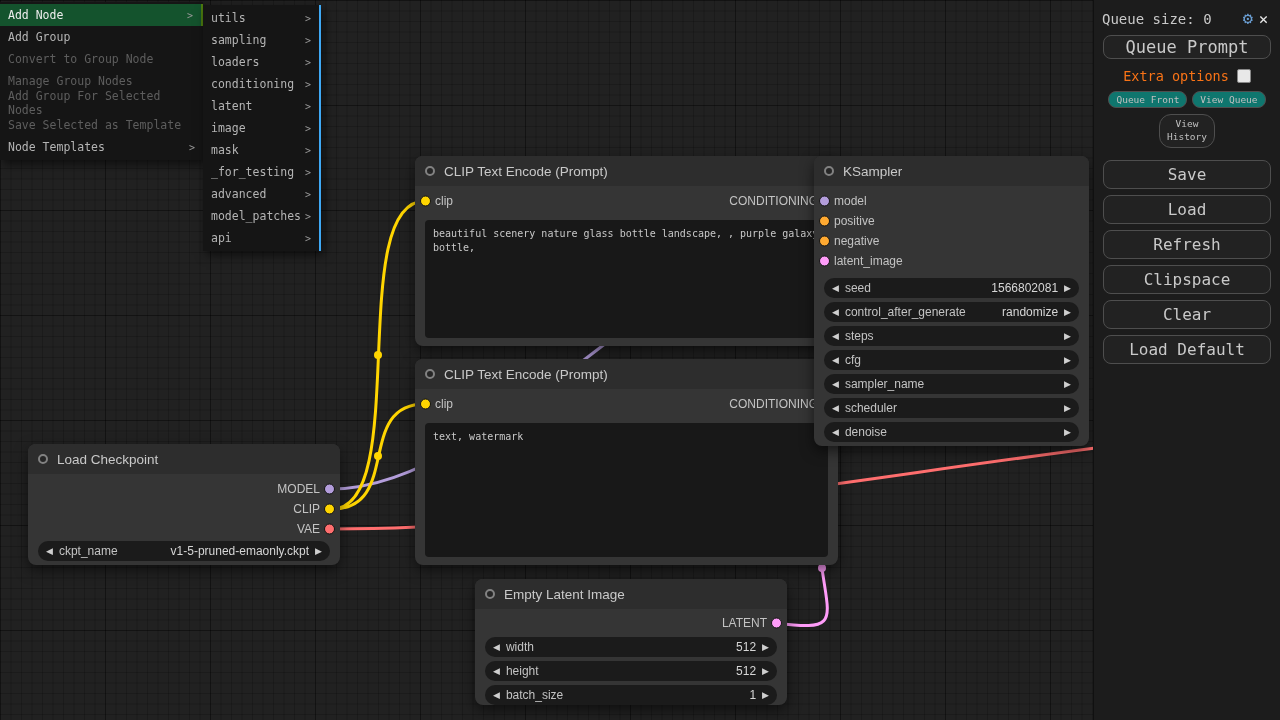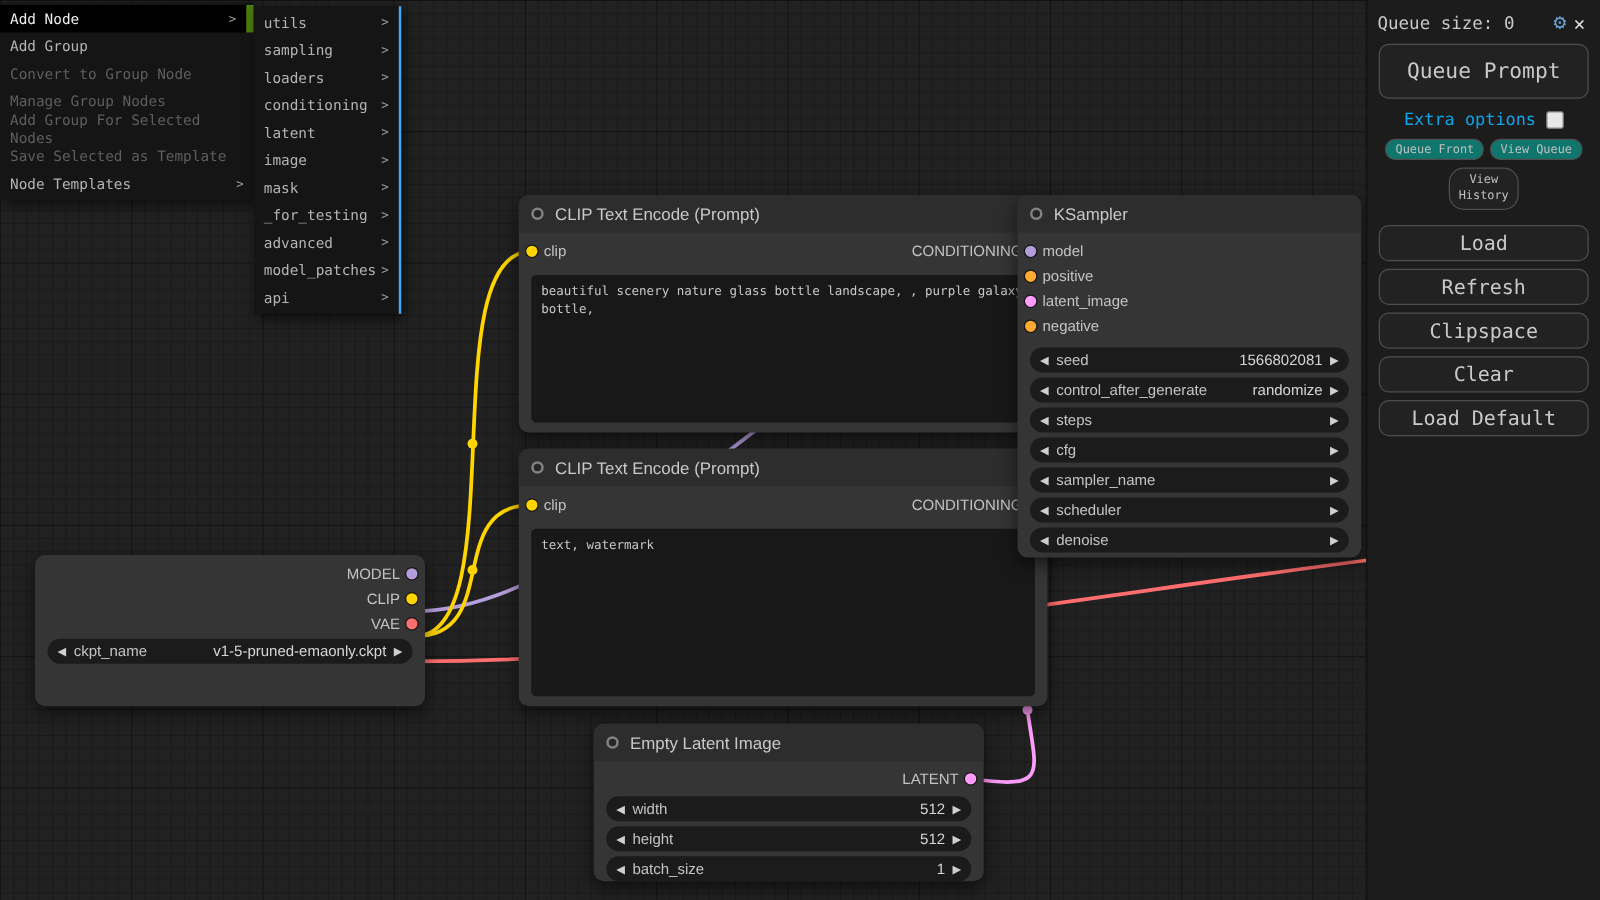--- a/index.html
+++ b/index.html
@@ -49,35 +49,35 @@
   
   .ctx{position:absolute;background:#151515;z-index:8;padding:2px 0;
     box-shadow:3px 4px 10px rgba(0,0,0,.6);
     font-family:"DejaVu Sans Mono",monospace;font-size:11.5px;}
   .ctx-main{left:0;top:2px;width:203px;}
   .ctx-sub{left:203px;top:5px;width:118px;border-right:2px solid #3fa9f5;box-sizing:border-box;}
   .ctx-item{height:22px;display:flex;align-items:center;padding:0 8px;color:#b4b4b4;
     box-sizing:border-box;}
   .ctx-item .arrow{margin-left:auto;color:#9a9a9a;font-size:10px;}
   .ctx-item.disabled{color:#5e5e5e;}
-  .ctx-item.highlighted{background:#000000;color:#ececec;border-right:6px solid #4d7c0f;}
+  .ctx-item.highlighted{background:#14532d;color:#ececec;border-right:2px solid #4d7c0f;}
 
   
   .sidebar{position:absolute;top:0;right:0;width:187px;height:720px;background:#1c1c1c;
     z-index:20;border-left:1px solid #101010;color:#c9c9c9;
     font-family:"DejaVu Sans Mono",monospace;box-sizing:border-box;}
   .queue-row{display:flex;align-items:flex-end;padding:10px 10px 2px 8px;font-size:14px;gap:6px;}
   .gear{margin-left:auto;color:#6b9fd4;font-size:17px;line-height:1;cursor:pointer;}
   .close{color:#e8e8e8;font-size:15px;font-weight:bold;line-height:1;cursor:pointer;margin-right:2px;}
   .btn{display:block;width:168px;margin:6px auto 0;background:#222;border:1px solid #4e4e4e;
     border-radius:8px;color:#c9c9c9;font-family:inherit;font-size:16px;text-align:center;
     padding:4px 0;cursor:pointer;box-sizing:border-box;}
-  .btn-queue{font-size:17px;padding:11px 0;}
+  .btn-queue{font-size:17px;padding:1px 0;}
   .extra-row{display:flex;align-items:center;justify-content:center;gap:8px;
-    font-size:13.5px;margin-top:9px;color:#0ea5e9;}
+    font-size:13.5px;margin-top:9px;color:#f97316;}
   .checkbox{width:12px;height:12px;background:#e8e8e8;border:1px solid #888;
     border-radius:2px;display:inline-block;cursor:pointer;}
   .small-row{display:flex;gap:5px;justify-content:center;margin-top:7px;}
   .btn-small{font-size:9.5px;background:#0f766e;border:1px solid #4e4e4e;border-radius:8px;
     color:#c0c0c0;font-family:inherit;padding:2px 7px;cursor:pointer;}
   .btn-history{display:block;margin:6px auto 12px;width:56px;font-size:9.5px;line-height:1.35;
     background:#222;border:1px solid #4e4e4e;border-radius:12px;color:#c0c0c0;
     font-family:inherit;padding:3px 2px;cursor:pointer;text-align:center;}
 </style>
 </head>
@@ -141,27 +141,27 @@
     <div class="slot-rows">
       <div class="slot-row">
         <span class="slot-dot dot-left c-model"></span>
         <span class="lbl-left">model</span>
       </div>
       <div class="slot-row">
         <span class="slot-dot dot-left c-cond"></span>
         <span class="lbl-left">positive</span>
       </div>
       <div class="slot-row">
+        <span class="slot-dot dot-left c-cond"></span>
+        <span class="lbl-left">negative</span>
+      </div>
+      <div class="slot-row">
         <span class="slot-dot dot-left c-latent"></span>
         <span class="lbl-left">latent_image</span>
       </div>
-      <div class="slot-row">
-        <span class="slot-dot dot-left c-cond"></span>
-        <span class="lbl-left">negative</span>
-      </div>
     </div>
     <div class="widget" style="margin-top:7px;">
       <span class="warrow">◀</span>
       <span class="wlabel">seed</span>
       <span class="wvalue">1566802081</span>
       <span class="warrow">▶</span>
     </div>
     <div class="widget">
       <span class="warrow">◀</span>
       <span class="wlabel">control_after_generate</span>
@@ -194,20 +194,24 @@
     </div>
     <div class="widget">
       <span class="warrow">◀</span>
       <span class="wlabel">denoise</span>
       <span class="wvalue"></span>
       <span class="warrow">▶</span>
     </div>
   </div>
 
   <div class="node" style="left:28px;top:444px;width:312px;height:121px;">
+    <div class="node-header">
+      <span class="title-dot"></span>
+      <span class="node-title">Load Checkpoint</span>
+    </div>
     <div class="slot-rows">
       <div class="slot-row">
         <span class="lbl-right">MODEL</span>
         <span class="slot-dot dot-right c-model"></span>
       </div>
       <div class="slot-row">
         <span class="lbl-right">CLIP</span>
         <span class="slot-dot dot-right c-clip"></span>
       </div>
       <div class="slot-row">
@@ -336,19 +340,20 @@
     <button class="btn btn-queue">Queue Prompt</button>
     <div class="extra-row">
       <span>Extra options</span>
       <span class="checkbox"></span>
     </div>
     <div class="small-row">
       <button class="btn-small">Queue Front</button>
       <button class="btn-small">View Queue</button>
     </div>
     <button class="btn-history">View History</button>
+    <button class="btn">Save</button>
     <button class="btn">Load</button>
     <button class="btn">Refresh</button>
     <button class="btn">Clipspace</button>
     <button class="btn">Clear</button>
     <button class="btn">Load Default</button>
   </div>
 </div>
 
 </body></html>

